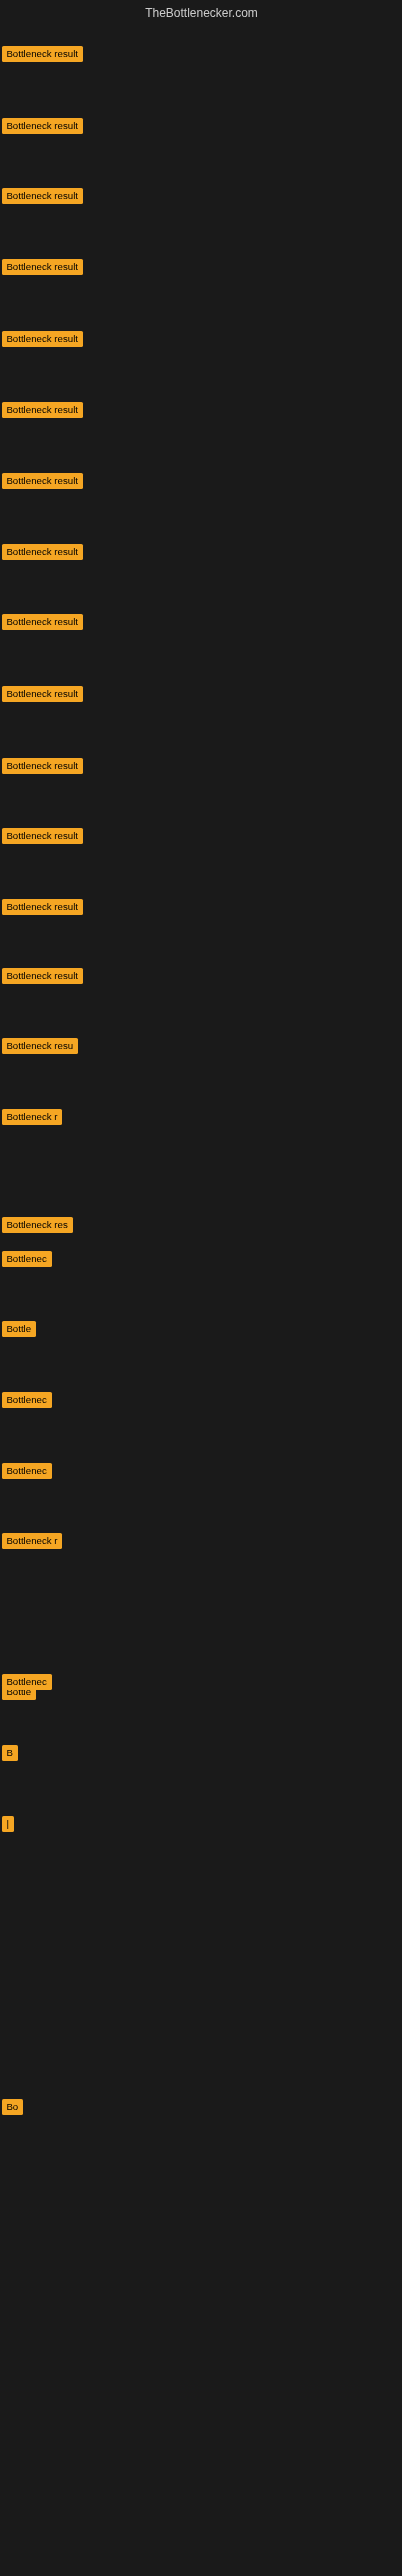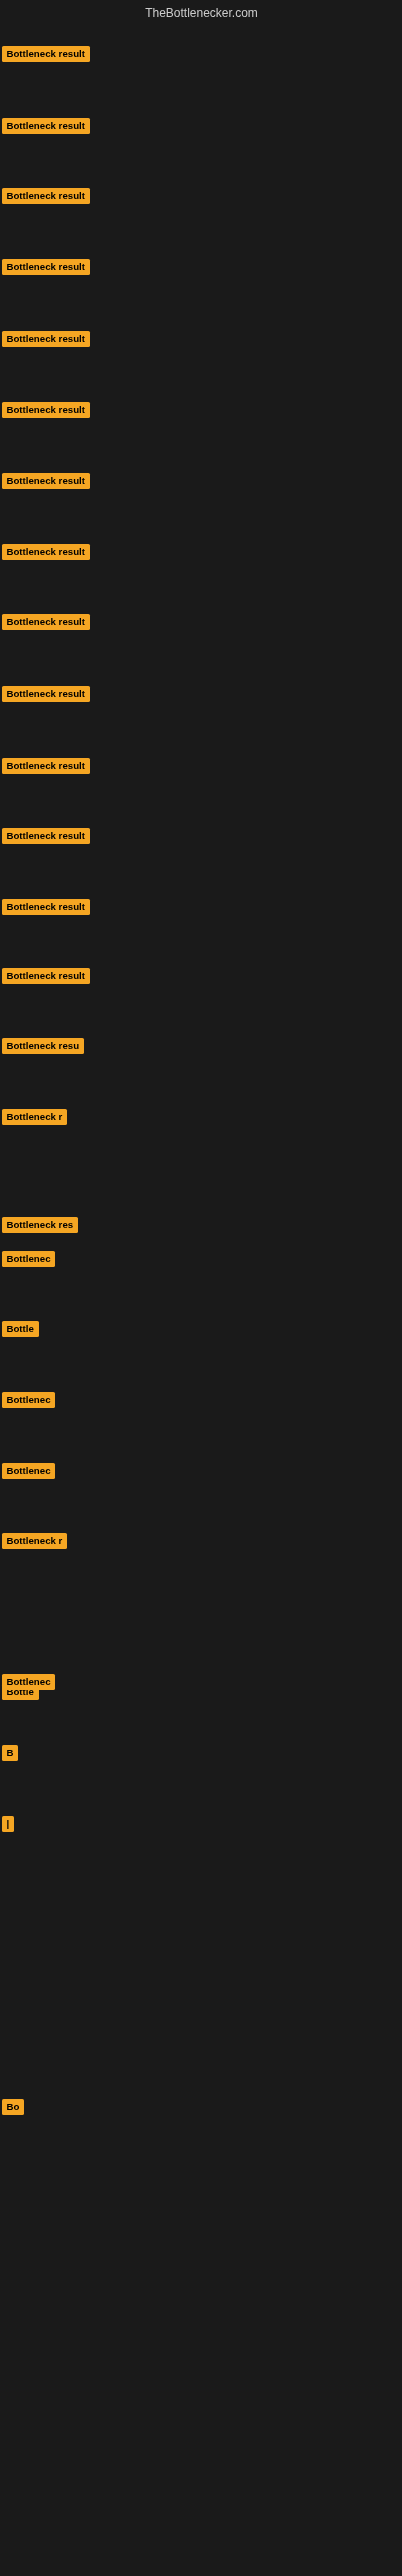--- a/index.html
+++ b/index.html
@@ -25,21 +25,21 @@
       font-size: 12px;
       white-space: nowrap;
     }
 
     .bottleneck-badge {
       position: absolute;
       left: 1.6px;
       background-color: #f5a623;
       color: #000;
       font-size: 9.7px;
-      font-weight: bold;
+      font-weight: normal;
       padding: 2.4px 4.8px;
       border-radius: 1.6px;
       white-space: nowrap;
       overflow: hidden;
     }
   </style>
 </head>
 <body>
 
 <span class="site-title">TheBottlenecker.com</span>

